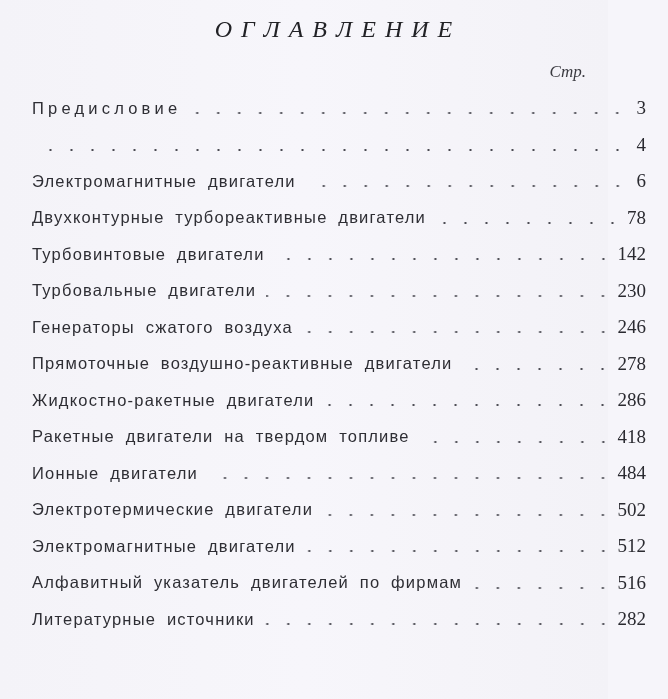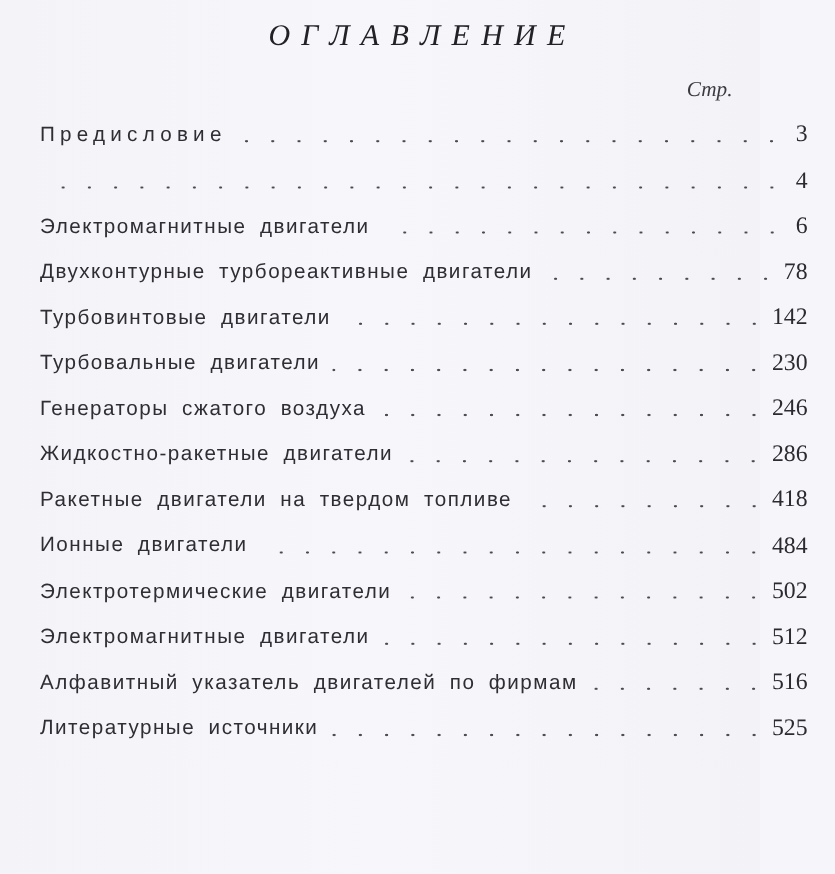--- a/index.html
+++ b/index.html
@@ -125,20 +125,25 @@
       <span class="toc-label">Турбовальные двигатели</span>
       <span class="toc-leader"></span>
       <span class="toc-page">230</span>
     </div>
     <div class="toc-row">
       <span class="toc-label">Генераторы сжатого воздуха</span>
       <span class="toc-leader"></span>
       <span class="toc-page">246</span>
     </div>
     <div class="toc-row">
+      <span class="toc-label">Прямоточные воздушно-реактивные двигатели</span>
+      <span class="toc-leader"></span>
+      <span class="toc-page">278</span>
+    </div>
+    <div class="toc-row">
       <span class="toc-label">Жидкостно-ракетные двигатели</span>
       <span class="toc-leader"></span>
       <span class="toc-page">286</span>
     </div>
     <div class="toc-row">
       <span class="toc-label">Ракетные двигатели на твердом топливе</span>
       <span class="toc-leader"></span>
       <span class="toc-page">418</span>
     </div>
     <div class="toc-row">
@@ -157,16 +162,16 @@
       <span class="toc-page">512</span>
     </div>
     <div class="toc-row">
       <span class="toc-label">Алфавитный указатель двигателей по фирмам</span>
       <span class="toc-leader"></span>
       <span class="toc-page">516</span>
     </div>
     <div class="toc-row">
       <span class="toc-label">Литературные источники</span>
       <span class="toc-leader"></span>
-      <span class="toc-page">525</span>
+      <span class="toc-page">282</span>
     </div>
   </div>
 </div>
 
 </body></html>

